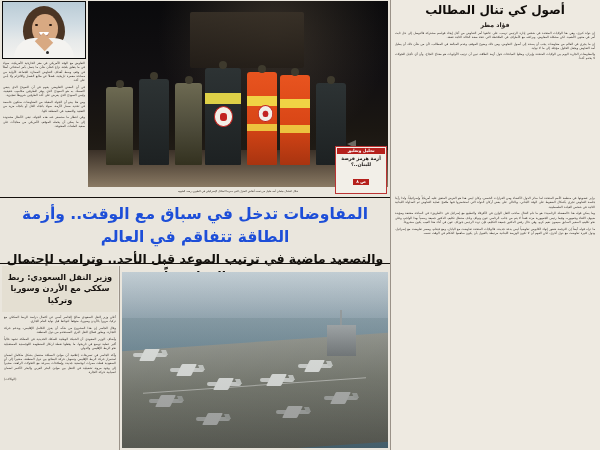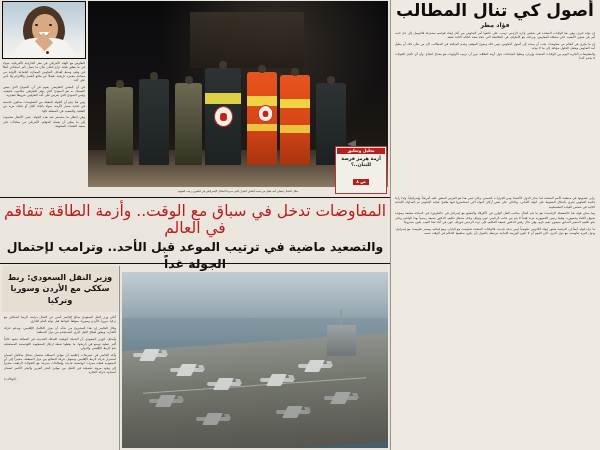--- a/index.html
+++ b/index.html
@@ -20,21 +20,21 @@
 
   
   .top-band{position:absolute;left:0;top:0;width:600px;height:196px;}
 
   
   .opinion{
     position:absolute;right:0;top:0;width:209px;height:196px;
     background:#eeeae1;box-sizing:border-box;padding:2px 5px 0 4px;
   }
   .op-title{
-    font-size:17px;line-height:15px;font-weight:bold;text-align:center;
+    font-size:12px;line-height:15px;font-weight:bold;text-align:center;
     font-family:"DejaVu Sans","Liberation Sans",sans-serif;
     letter-spacing:-.2px;margin:1px 0 0 0;color:#100d0a;
   }
   .op-author{
     font-size:6.2px;text-align:center;font-weight:bold;margin:3px 0 3px 0;color:#2a2420;
   }
   .op-body{column-count:1;}
   .op-body p{margin:0 0 2px 0;}
 
   
@@ -134,21 +134,21 @@
     border-right:9px solid #6d6a63;
   }
 
   
   .hl-rule-top{position:absolute;left:0;top:197px;width:390px;height:1px;background:#15110d;}
   .headline{
     position:absolute;left:0;top:200px;width:390px;height:62px;
     text-align:center;box-sizing:border-box;padding:3px 4px 0 4px;
   }
   .hl-1{
-    font-size:15.5px;line-height:17px;font-weight:normal;letter-spacing:-.3px;color:#b91c1c;
+    font-size:15.5px;line-height:23px;font-weight:bold;letter-spacing:-.3px;color:#1d4ed8;
   }
   .hl-2{
     font-size:12.4px;line-height:17px;font-weight:bold;letter-spacing:-.2px;color:#12100c;margin-top:1px;
   }
   .hl-rule-bot{position:absolute;left:0;top:263px;width:390px;height:1px;background:#15110d;}
 
   
   .bottom{position:absolute;left:0;top:266px;width:600px;height:184px;}
 
   .sub-headline{

